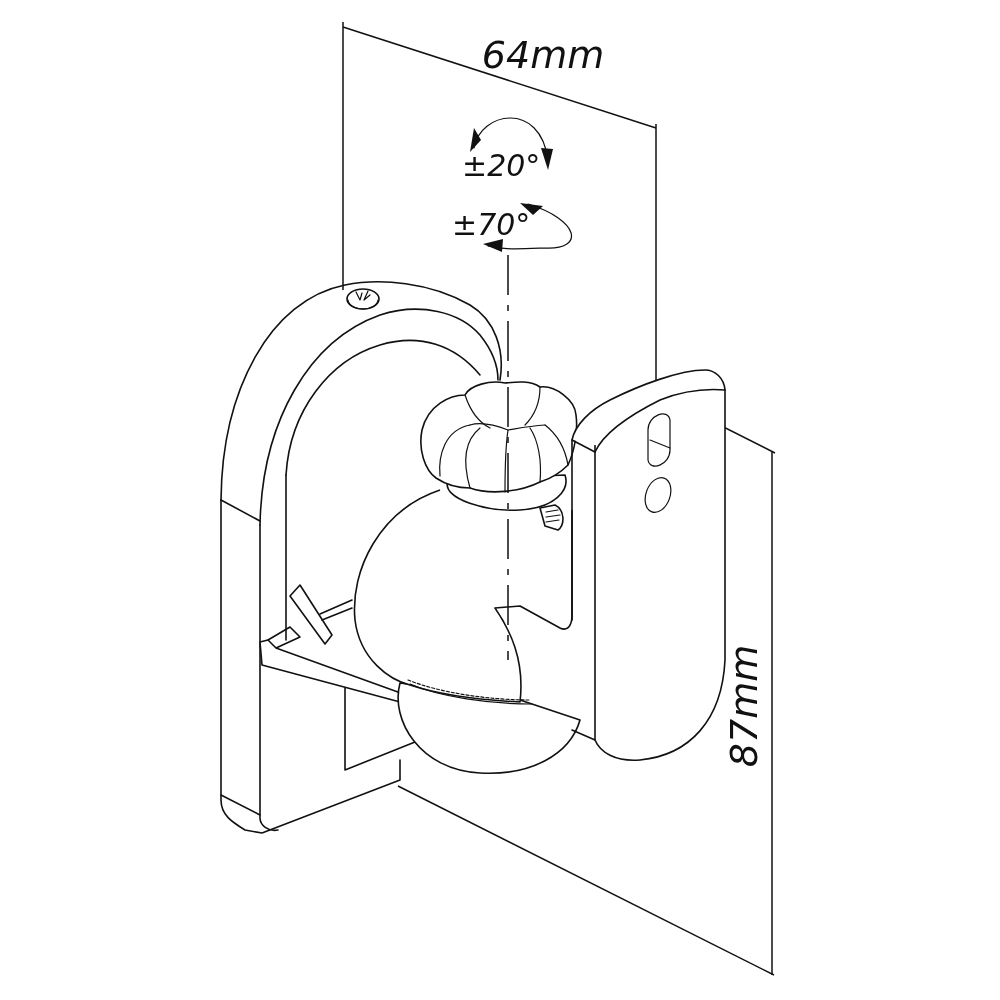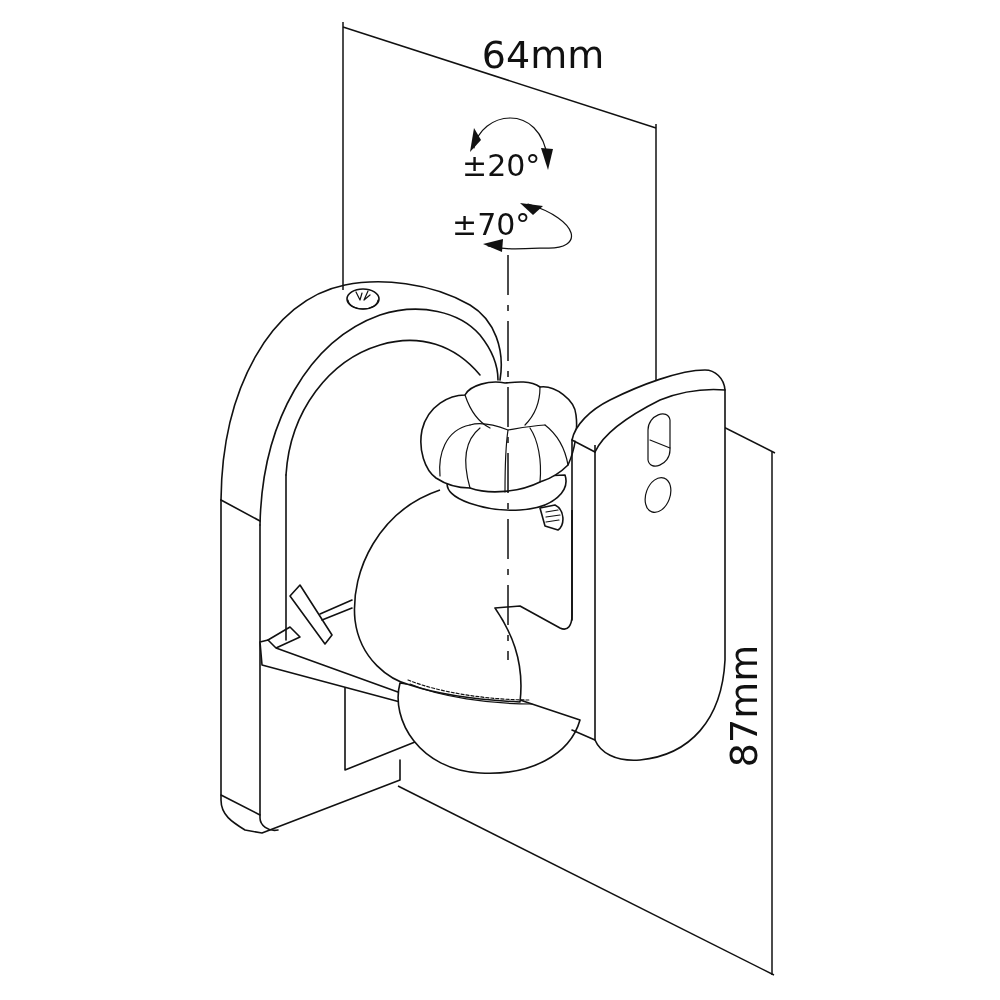--- a/index.html
+++ b/index.html
@@ -1,17 +1,17 @@
 <!DOCTYPE html>
 <html><head>
 <meta charset="utf-8">
 <style>
   html, body { margin: 0; padding: 0; background: #ffffff; }
   body { width: 1000px; height: 1000px; position: relative; overflow: hidden; }
-  #canvas { position: absolute; left: 0; top: 0; width: 824px; height: 1000px; }
+  #canvas { position: absolute; left: 0; top: 0; width: 824px; height: 1000px; font-style: italic; }
   svg text { font-family: "DejaVu Sans", "Liberation Sans", sans-serif; fill: #111111; }
   .ln { fill: none; stroke: #111111; stroke-width: 1.6; stroke-linejoin: round; stroke-linecap: round; }
   .thin { fill: none; stroke: #111111; stroke-width: 1.2; stroke-linejoin: round; stroke-linecap: round; }
   .dim { fill: none; stroke: #111111; stroke-width: 1.5; }
   .fillw { fill: #ffffff; stroke: #111111; stroke-width: 1.6; stroke-linejoin: round; }
   .dash { fill: none; stroke: #111111; stroke-width: 1.5; stroke-dasharray: 40 10 6 10; }
   .arrowhead { fill: #111111; stroke: none; }
 </style>
 </head>
 <body>

